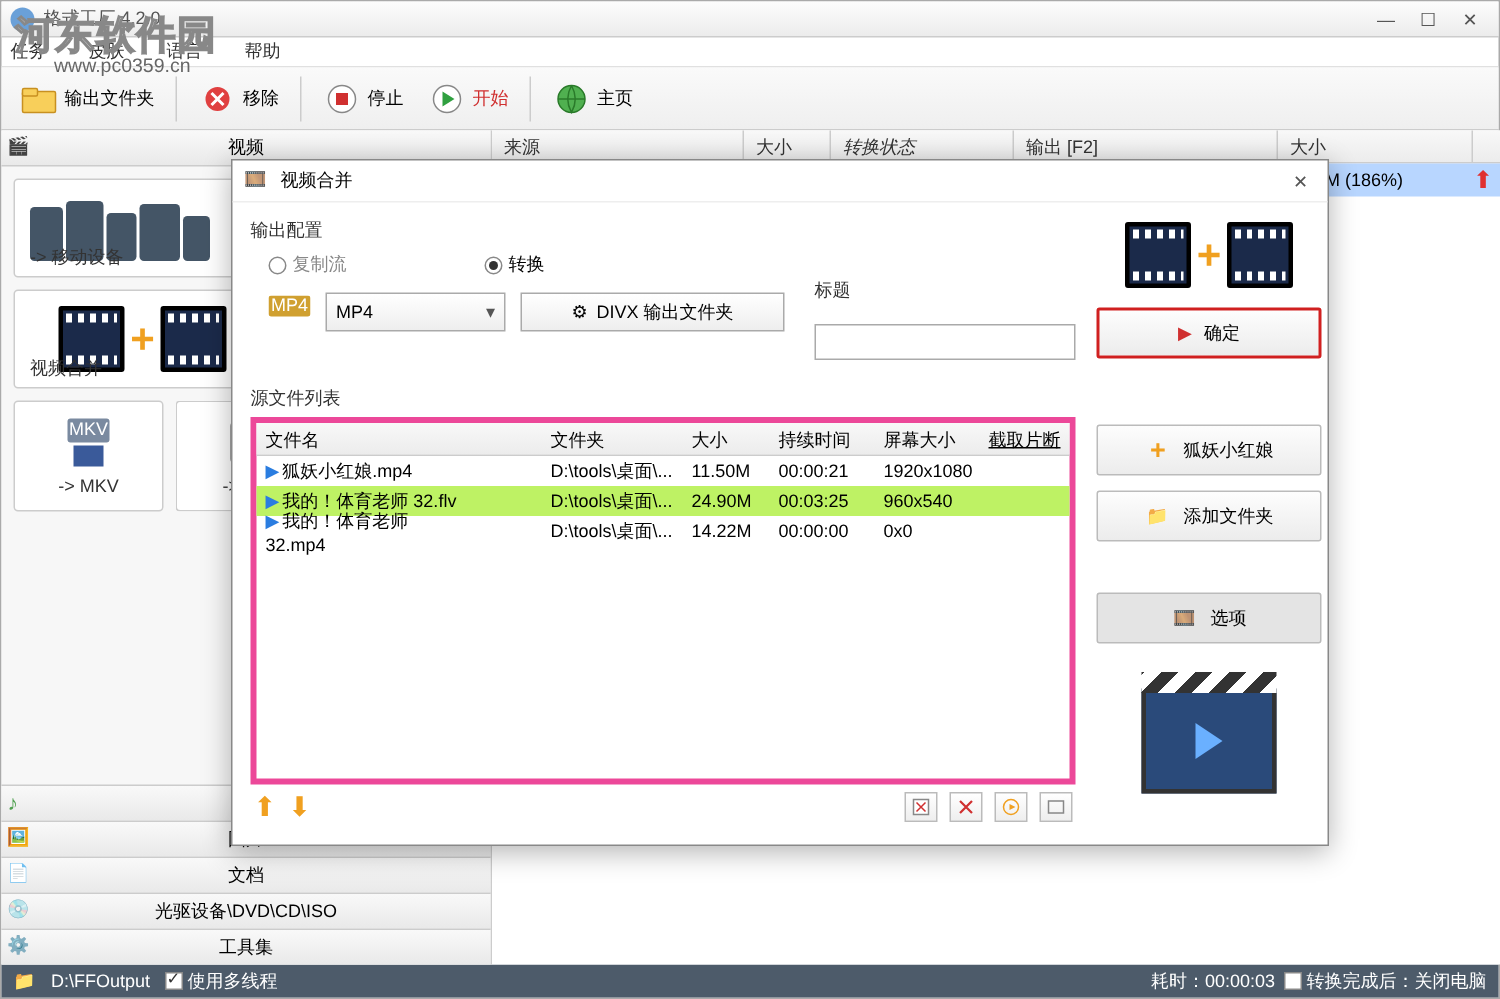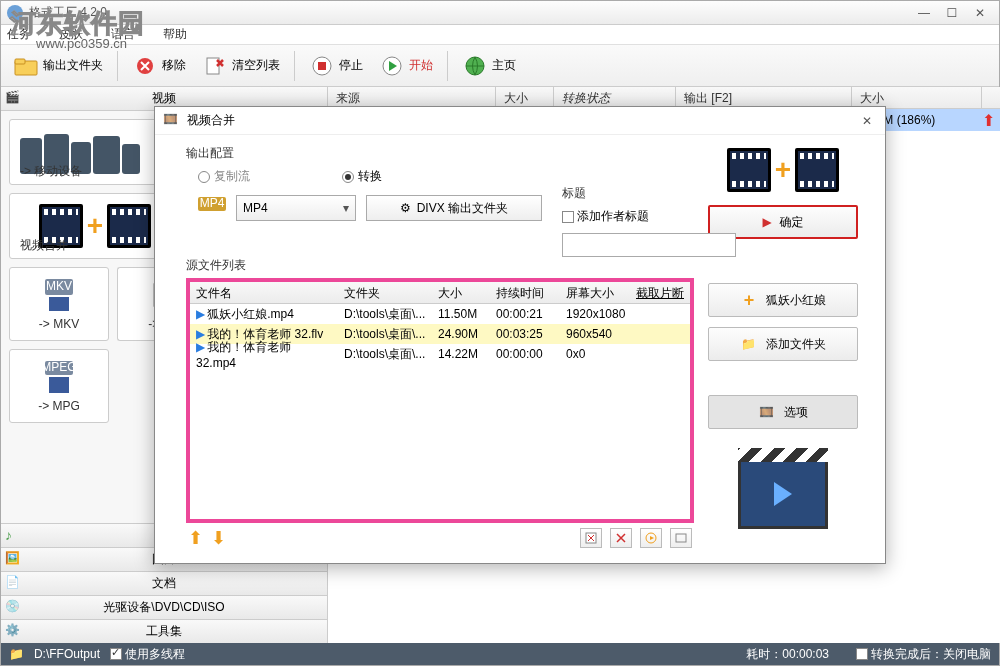--- a/index.html
+++ b/index.html
@@ -39,30 +39,30 @@
 .list-header { height: 22px; background: linear-gradient(#f8f8f8,#ececec); border-bottom: 1px solid #ccc; display: flex; }
 .list-header div { padding: 3px 8px; border-right: 1px solid #ccc; color: #333; }
 .list-row { height: 22px; display: flex; align-items: center; }
 .list-row.sel { background: #b8d6ff; }
 .list-row div { padding: 2px 8px; overflow: hidden; white-space: nowrap; text-overflow: ellipsis; }
 .col-src { width: 168px; } .col-size { width: 58px; } .col-status { width: 122px; font-style: italic; } .col-out { width: 176px; } .col-size2 { width: 130px; }
 .progress-done { background: #4a7dc4; color: #fff; width: 100px; height: 16px; display: inline-flex; align-items: center; justify-content: center; font-size: 11px; border-radius: 2px; }
 .arrow-up { color: #e03030; font-size: 16px; margin-left: auto; margin-right: 8px; }
 
 .statusbar { height: 22px; background: #4d5b6a; color: #fff; display: flex; align-items: center; padding: 0 8px; gap: 10px; font-size: 11px; }
-.statusbar .right { margin-left: auto; display: flex; align-items: center; gap: 27px; }
+.statusbar .right { margin-left: auto; display: flex; align-items: center; gap: 6px; }
 .chk { width: 12px; height: 12px; background: #fff; border: 1px solid #888; display: inline-block; vertical-align: middle; margin-right: 3px; position: relative; }
 .chk.on::after { content: "✓"; position: absolute; top: -3px; left: 0; color: #333; font-size: 11px; }
 
 
 .dialog { position: absolute; top: 106px; left: 154px; width: 732px; height: 458px; background: #fff; border: 1px solid #888; box-shadow: 0 4px 18px rgba(0,0,0,.3); z-index: 50; }
 .dlg-title { height: 28px; display: flex; align-items: center; padding: 0 8px; border-bottom: 1px solid #eee; }
 .dlg-title .dlg-icon { width: 18px; height: 18px; margin-right: 6px; }
 .dlg-title .dlg-close { margin-left: auto; width: 20px; height: 20px; display: flex; align-items: center; justify-content: center; cursor: pointer; color: #555; }
-.dlg-body { padding: 10px 31px; display: flex; gap: 14px; height: calc(100% - 28px); }
+.dlg-body { padding: 10px 12px; display: flex; gap: 14px; height: calc(100% - 28px); }
 .dlg-left { flex: 1; display: flex; flex-direction: column; }
 .dlg-right { width: 172px; display: flex; flex-direction: column; gap: 10px; }
 
 .section-label { color: #333; margin-bottom: 6px; }
 .cfg-row { display: flex; align-items: center; gap: 16px; margin-bottom: 10px; padding-left: 12px; }
 .radio { display: flex; align-items: center; gap: 4px; color: #888; }
 .radio.active { color: #000; }
 .radio .rdot { width: 12px; height: 12px; border: 1px solid #888; border-radius: 50%; display: inline-flex; align-items: center; justify-content: center; }
 .radio.active .rdot::after { content: ""; width: 6px; height: 6px; background: #333; border-radius: 50%; }
 .format-row { display: flex; gap: 10px; align-items: center; padding-left: 12px; margin-bottom: 14px; }
@@ -70,23 +70,23 @@
 .format-select::after { content: "▾"; margin-left: auto; color: #555; }
 .quality-btn { width: 176px; height: 26px; border: 1px solid #aaa; background: linear-gradient(#fff,#eee); display: flex; align-items: center; justify-content: center; gap: 6px; cursor: pointer; }
 
 .title-section { position: absolute; left: 376px; top: 40px; width: 180px; }
 .title-input { width: 174px; height: 24px; border: 1px solid #aaa; margin-top: 8px; }
 
 .src-list-label { color: #333; margin-bottom: 4px; }
 .src-table { border: 4px solid #ec4899; flex: 1; display: flex; flex-direction: column; }
 .src-thead { height: 22px; background: linear-gradient(#f8f8f8,#ececec); border-bottom: 1px solid #ccc; display: flex; }
 .src-thead div, .src-row div { padding: 3px 6px; }
-.sc-name { width: 148px; } .sc-folder { width: 94px; } .sc-size { width: 58px; } .sc-dur { width: 70px; } .sc-dim { width: 70px; } .sc-clip { width: 60px; text-decoration: underline; }
+.sc-name { width: 148px; } .sc-folder { width: 94px; margin-left: 42px; } .sc-size { width: 58px; } .sc-dur { width: 70px; } .sc-dim { width: 70px; } .sc-clip { width: 60px; text-decoration: underline; }
 .src-row { height: 20px; display: flex; align-items: center; justify-content: center; }
-.src-row.sel { background: #fef9c3; }
+.src-row.sel { background: #bef264; }
 .play-i { color: #2a7de0; margin-right: 2px; }
 
 .dlg-bottom { height: 30px; display: flex; align-items: center; gap: 8px; padding: 4px 2px; }
 .dlg-bottom .spacer { flex: 1; }
 .smbtn { width: 22px; height: 20px; border: 1px solid #bbb; background: linear-gradient(#fff,#eee); display: flex; align-items: center; justify-content: center; cursor: pointer; }
 
 .merge-ico { width: 150px; height: 50px; display: flex; align-items: center; justify-content: center; gap: 4px; }
 .film { width: 44px; height: 44px; background: #1b2a4a; border: 3px solid #000; border-radius: 2px; position: relative; }
 .film::before, .film::after { content: ""; position: absolute; left: 2px; right: 2px; height: 6px; background: repeating-linear-gradient(90deg,#fff 0 4px,#1b2a4a 4px 8px); }
 .film::before { top: 2px; } .film::after { bottom: 2px; }
@@ -139,29 +139,20 @@
     </div>
     <div class="tool-sep"></div>
     <div class="tool">
       <span class="ticon">
           <svg width="20" height="20">
             <circle cx="10" cy="10" r="8" fill="#e04040"></circle>
             <path d="M6 6 L14 14 M14 6 L6 14" stroke="#fff" stroke-width="2"></path>
           </svg>
         </span>
       <span>移除</span>
-    </div>
-    <div class="tool">
-      <span class="ticon">
-          <svg width="20" height="20">
-            <rect x="2" y="2" width="12" height="16" fill="#fff" stroke="#888"></rect>
-            <path d="M12 4 L18 10 M18 4 L12 10" stroke="#d03030" stroke-width="2.5"></path>
-          </svg>
-        </span>
-      <span>清空列表</span>
     </div>
     <div class="tool-sep"></div>
     <div class="tool">
       <span class="ticon">
           <svg width="22" height="22">
             <circle cx="11" cy="11" r="9" fill="#fff" stroke="#888"></circle>
             <rect x="7" y="7" width="8" height="8" fill="#d03030"></rect>
           </svg>
         </span>
       <span>停止</span>
@@ -221,28 +212,20 @@
             </svg>
           <span class="preset-label">-&gt; MKV</span>
         </div>
         <div class="preset" style="border-right:none">
           <svg width="40" height="36">
               <rect x="6" y="4" width="28" height="28" rx="3" fill="#fff" stroke="#888"></rect>
               <circle cx="20" cy="18" r="8" fill="#50a050"></circle>
             </svg>
           <span class="preset-label">-&gt; 3GP</span>
         </div>
-        <div class="preset">
-          <svg width="40" height="36">
-              <rect x="6" y="2" width="28" height="14" rx="2" fill="#7a8aa0"></rect>
-              <text x="20" y="12" fill="#fff" font-size="7" text-anchor="middle">MPEG</text>
-              <rect x="10" y="18" width="20" height="16" fill="#3a5a9a"></rect>
-            </svg>
-          <span class="preset-label">-&gt; MPG</span>
-        </div>
       </div>
       <div class="cat-row">
         <span class="cat-icon" style="color:#50a050;font-size:14px">♪</span>
       </div>
       <div class="cat-row">
         <span class="cat-icon">🖼️</span>
         <span>图片</span>
       </div>
       <div class="cat-row">
         <span class="cat-icon">📄</span>
@@ -324,21 +307,20 @@
             <span>MP4</span>
           </div>
         <div class="quality-btn">
           <span>⚙</span>
           <span>DIVX 输出文件夹</span>
         </div>
       </div>
 
       <div class="title-section">
         <div class="section-label">标题</div>
-        <div style="margin-top:6px"><span class="chk"></span><span>添加作者标题</span></div>
         <input class="title-input" style="">
       </div>
 
       <div class="src-list-label" style="margin-top:22px">源文件列表</div>
       <div class="src-table">
         <div class="src-thead">
           <div class="sc-name">文件名</div>
           <div class="sc-folder">文件夹</div>
           <div class="sc-size">大小</div>
           <div class="sc-dur">持续时间</div>

